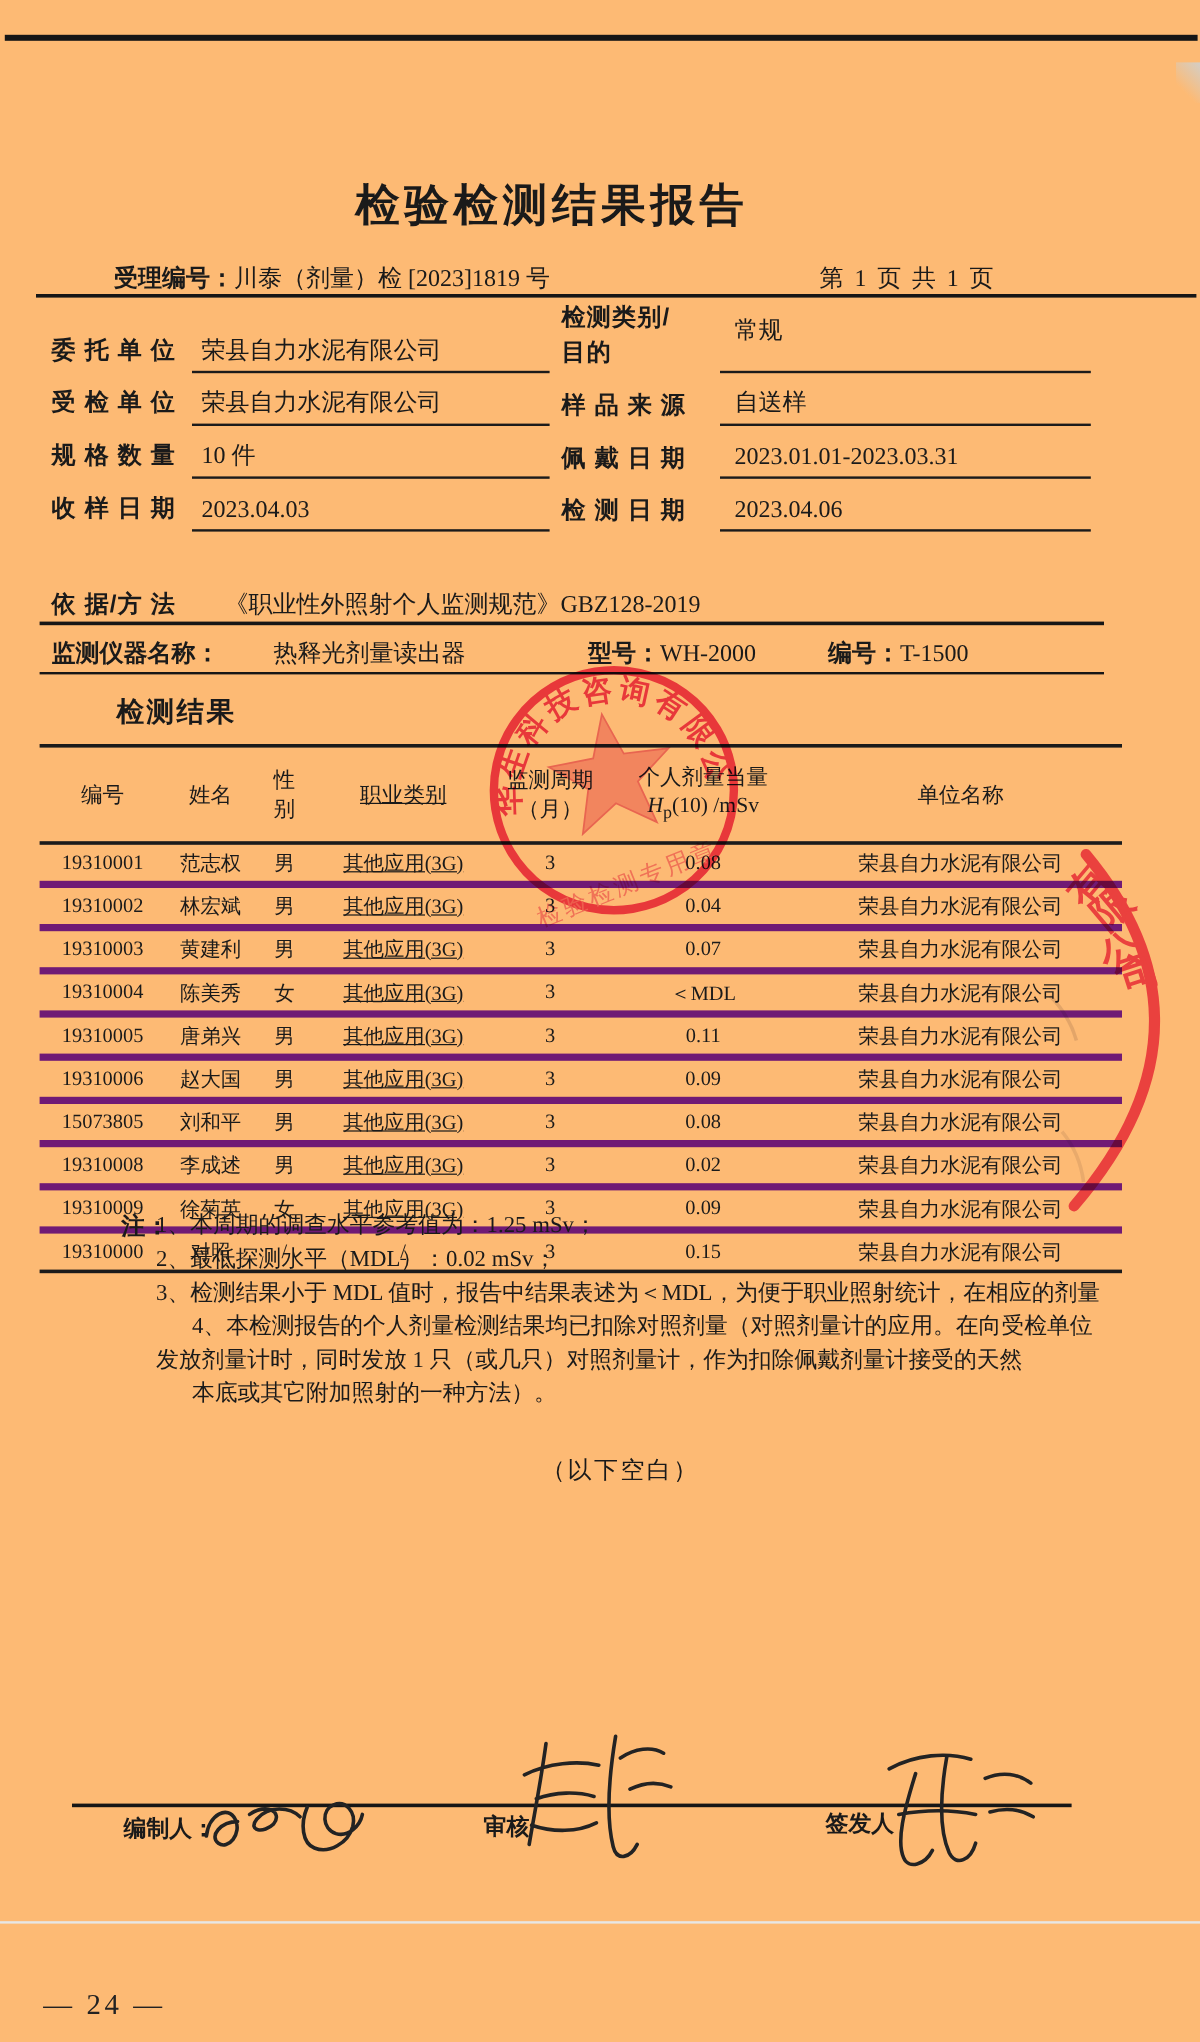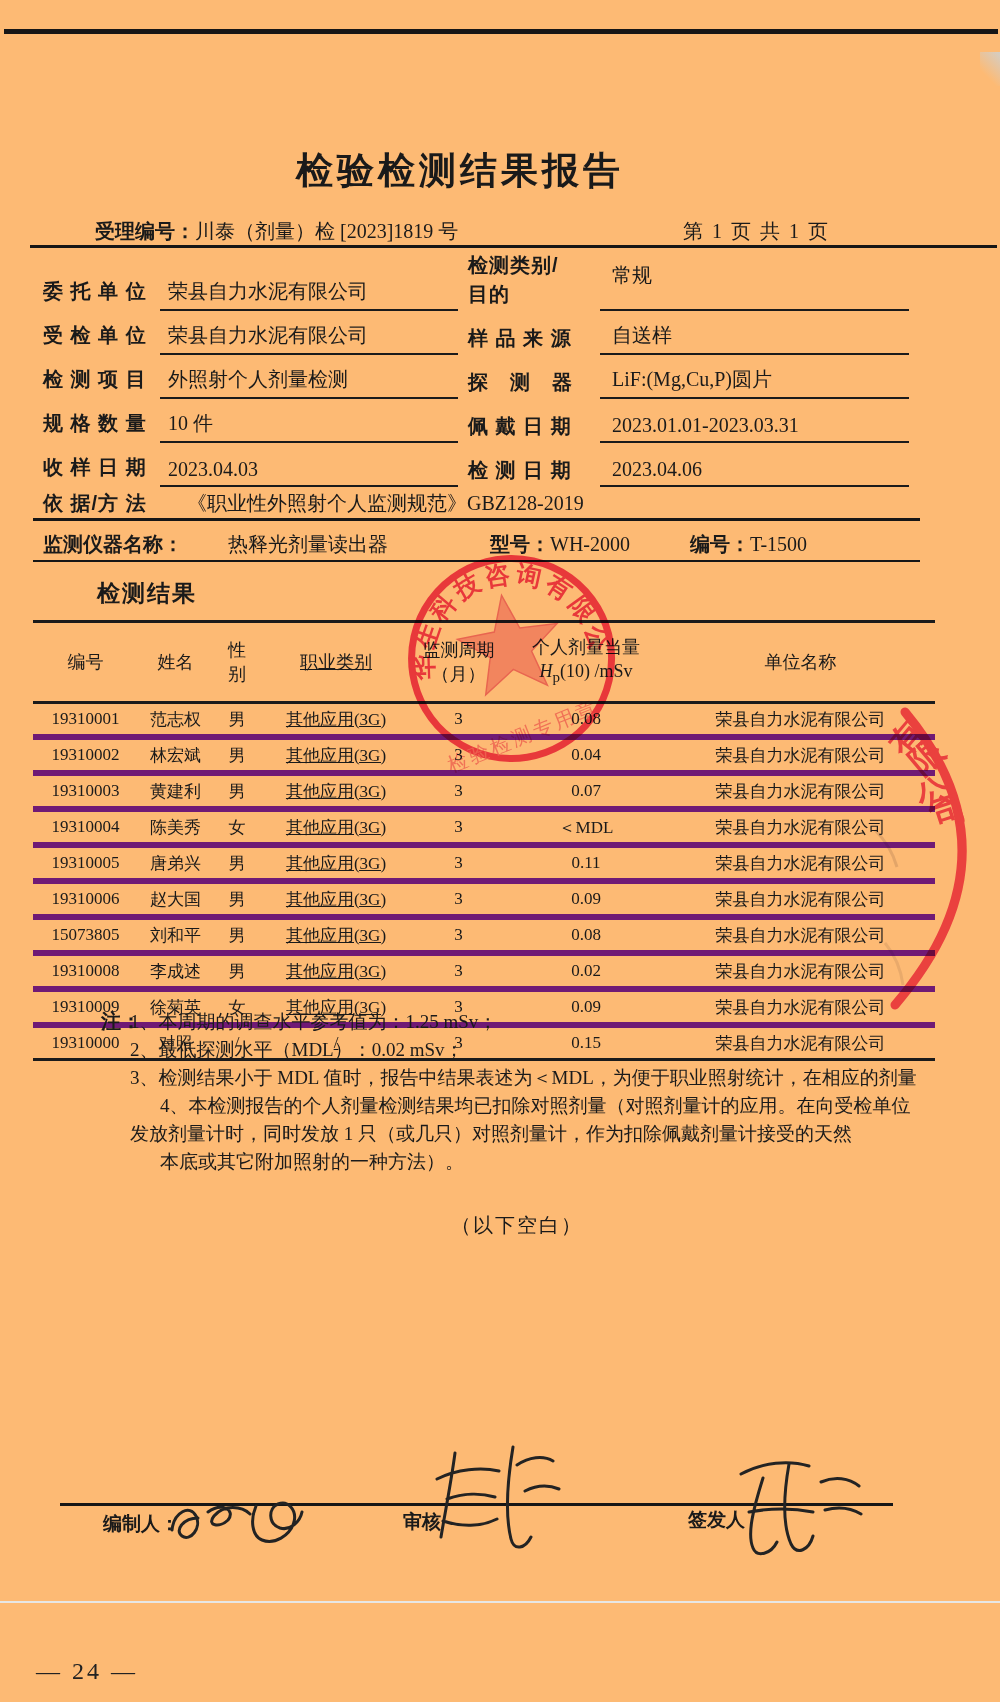--- a/index.html
+++ b/index.html
@@ -76,28 +76,20 @@
 
     <div class="form-row">
       <span class="f-left-label lbl">受 检 单 位</span>
       <span class="f-left-value val">荣县自力水泥有限公司</span>
       <span class="u-left"></span>
       <span class="f-right-label lbl two-line"><span>样 品 来 源</span><br><span></span></span>
       <span class="f-right-value val">自送样</span>
       <span class="u-right"></span>
     </div>
 
-    <div class="form-row">
-      <span class="f-left-label lbl">检 测 项 目</span>
-      <span class="f-left-value val">外照射个人剂量检测</span>
-      <span class="u-left"></span>
-      <span class="f-right-label lbl two-line"><span>探　测　器</span><br><span></span></span>
-      <span class="f-right-value val">LiF:(Mg,Cu,P)圆片</span>
-      <span class="u-right"></span>
-    </div>
 
     <div class="form-row">
       <span class="f-left-label lbl">规 格 数 量</span>
       <span class="f-left-value val">10 件</span>
       <span class="u-left"></span>
       <span class="f-right-label lbl two-line"><span>佩 戴 日 期</span><br><span></span></span>
       <span class="f-right-value val">2023.01.01-2023.03.31</span>
       <span class="u-right"></span>
     </div>
 

